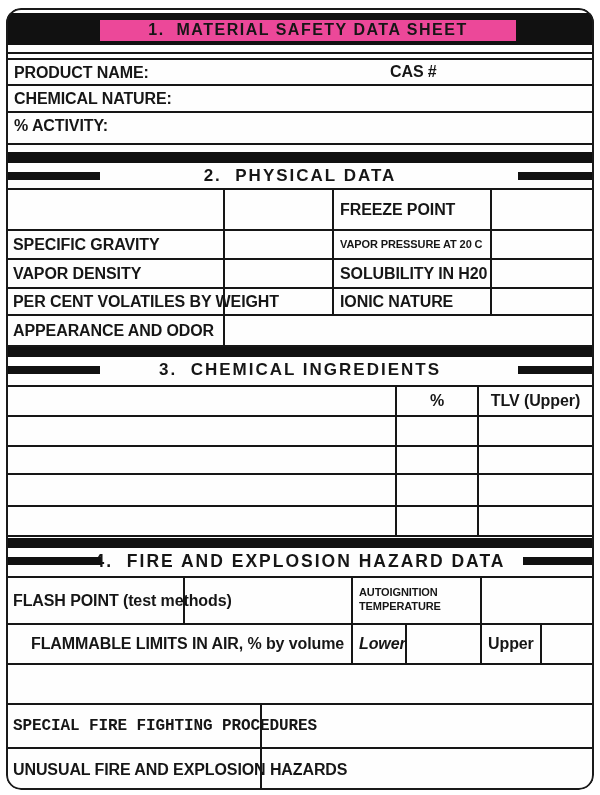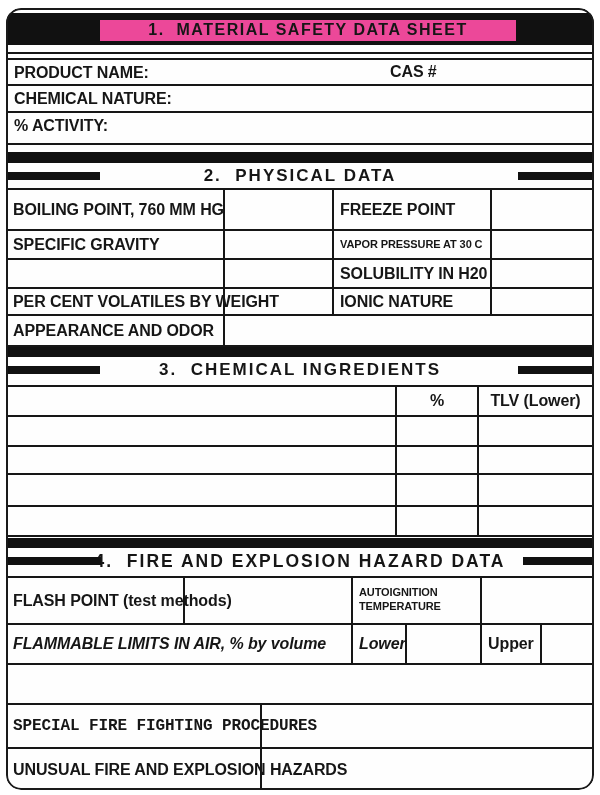--- a/index.html
+++ b/index.html
@@ -69,30 +69,30 @@
       <div class="hline" style="top:0;left:0;width:588px;"></div>
       <div class="hline" style="top:41px;left:0;width:588px;"></div>
       <div class="hline" style="top:70px;left:0;width:588px;"></div>
       <div class="hline" style="top:99px;left:0;width:588px;"></div>
       <div class="hline" style="top:126px;left:0;width:588px;"></div>
       <div class="hline" style="top:157px;left:0;width:588px;"></div>
       <div class="vline" style="left:217px;top:0;height:159px;"></div>
       <div class="vline" style="left:326px;top:0;height:128px;"></div>
       <div class="vline" style="left:484px;top:0;height:128px;"></div>
 
-      <div class="lbl" style="left:7px;top:2px;line-height:39px;">BOILING POINT, 760 MM HG</div>
       <div class="lbl" style="left:334px;top:2px;line-height:39px;">FREEZE POINT</div>
       <div class="cell" style="left:219px;top:2px;width:105px;height:39px;"></div>
       <div class="cell" style="left:486px;top:2px;width:100px;height:39px;"></div>
 
       <div class="lbl" style="left:7px;top:43px;line-height:27px;">SPECIFIC GRAVITY</div>
-      <div class="lbl small-lbl" style="left:334px;top:43px;line-height:27px;">VAPOR PRESSURE AT 30 C</div>
+      <div class="lbl small-lbl" style="left:334px;top:43px;line-height:27px;">VAPOR PRESSURE AT 20 C</div>
       <div class="cell" style="left:219px;top:43px;width:105px;height:27px;"></div>
       <div class="cell" style="left:486px;top:43px;width:100px;height:27px;"></div>
 
+      <div class="lbl" style="left:7px;top:72px;line-height:27px;">VAPOR DENSITY</div>
       <div class="lbl" style="left:334px;top:72px;line-height:27px;">SOLUBILITY IN H20</div>
       <div class="cell" style="left:219px;top:72px;width:105px;height:27px;"></div>
       <div class="cell" style="left:486px;top:72px;width:100px;height:27px;"></div>
 
       <div class="lbl" style="left:334px;top:101px;line-height:25px;">IONIC NATURE</div>
       <div class="lbl" style="left:7px;top:101px;line-height:25px;">PER CENT VOLATILES BY WEIGHT</div>
       <div class="cell" style="left:219px;top:101px;width:105px;height:25px;"></div>
       <div class="cell" style="left:486px;top:101px;width:100px;height:25px;"></div>
 
       <div class="lbl" style="left:7px;top:128px;line-height:29px;">APPEARANCE AND ODOR</div>
@@ -108,21 +108,21 @@
       <div class="hline" style="top:0;left:0;width:588px;"></div>
       <div class="hline" style="top:30px;left:0;width:588px;"></div>
       <div class="hline" style="top:60px;left:0;width:588px;"></div>
       <div class="hline" style="top:88px;left:0;width:588px;"></div>
       <div class="hline" style="top:120px;left:0;width:588px;"></div>
       <div class="hline" style="top:150px;left:0;width:588px;"></div>
       <div class="vline" style="left:389px;top:0;height:152px;"></div>
       <div class="vline" style="left:471px;top:0;height:152px;"></div>
 
       <div class="lbl" style="left:391px;top:2px;width:80px;line-height:28px;text-align:center;">%</div>
-      <div class="lbl" style="left:473px;top:2px;width:113px;line-height:28px;text-align:center;">TLV (Lower)</div>
+      <div class="lbl" style="left:473px;top:2px;width:113px;line-height:28px;text-align:center;">TLV (Upper)</div>
 
       <div class="cell" style="left:2px;top:32px;width:385px;height:26px;"></div>
       <div class="cell" style="left:391px;top:32px;width:78px;height:26px;"></div>
       <div class="cell" style="left:473px;top:32px;width:113px;height:26px;"></div>
       <div class="cell" style="left:2px;top:62px;width:385px;height:24px;"></div>
       <div class="cell" style="left:391px;top:62px;width:78px;height:24px;"></div>
       <div class="cell" style="left:473px;top:62px;width:113px;height:24px;"></div>
       <div class="cell" style="left:2px;top:90px;width:385px;height:28px;"></div>
       <div class="cell" style="left:391px;top:90px;width:78px;height:28px;"></div>
       <div class="cell" style="left:473px;top:90px;width:113px;height:28px;"></div>
@@ -150,21 +150,21 @@
       <div class="vline" style="left:399px;top:47px;height:42px;"></div>
       <div class="vline" style="left:534px;top:47px;height:42px;"></div>
 
       <div class="vline" style="left:254px;top:127px;height:87px;"></div>
 
       <div class="lbl" style="left:7px;top:2px;line-height:45px;">FLASH POINT (test methods)</div>
       <div class="cell" style="left:179px;top:2px;width:164px;height:45px;"></div>
       <div class="lbl small-lbl" style="left:353px;top:9px;width:112px;line-height:14px;white-space:normal;">AUTOIGNITION TEMPERATURE</div>
       <div class="cell" style="left:476px;top:2px;width:110px;height:45px;"></div>
 
-      <div class="lbl" style="left:7px;top:49px;line-height:38px;font-style:italic;">FLAMMABLE LIMITS IN AIR, % by volume</div>
+      <div class="lbl" style="left:25px;top:49px;line-height:38px;">FLAMMABLE LIMITS IN AIR, % by volume</div>
       <div class="lbl" style="left:353px;top:49px;line-height:38px;font-style:italic;">Lower</div>
       <div class="cell" style="left:401px;top:49px;width:71px;height:38px;"></div>
       <div class="lbl" style="left:482px;top:49px;line-height:38px;">Upper</div>
       <div class="cell" style="left:536px;top:49px;width:50px;height:38px;"></div>
 
       <div class="cell" style="left:256px;top:89px;width:330px;height:38px;"></div>
 
       <div class="lbl" style="left:7px;top:129px;line-height:42px;font-family:Liberation Mono, monospace;">SPECIAL FIRE FIGHTING PROCEDURES</div>
       <div class="cell" style="left:256px;top:129px;width:330px;height:42px;"></div>
 

